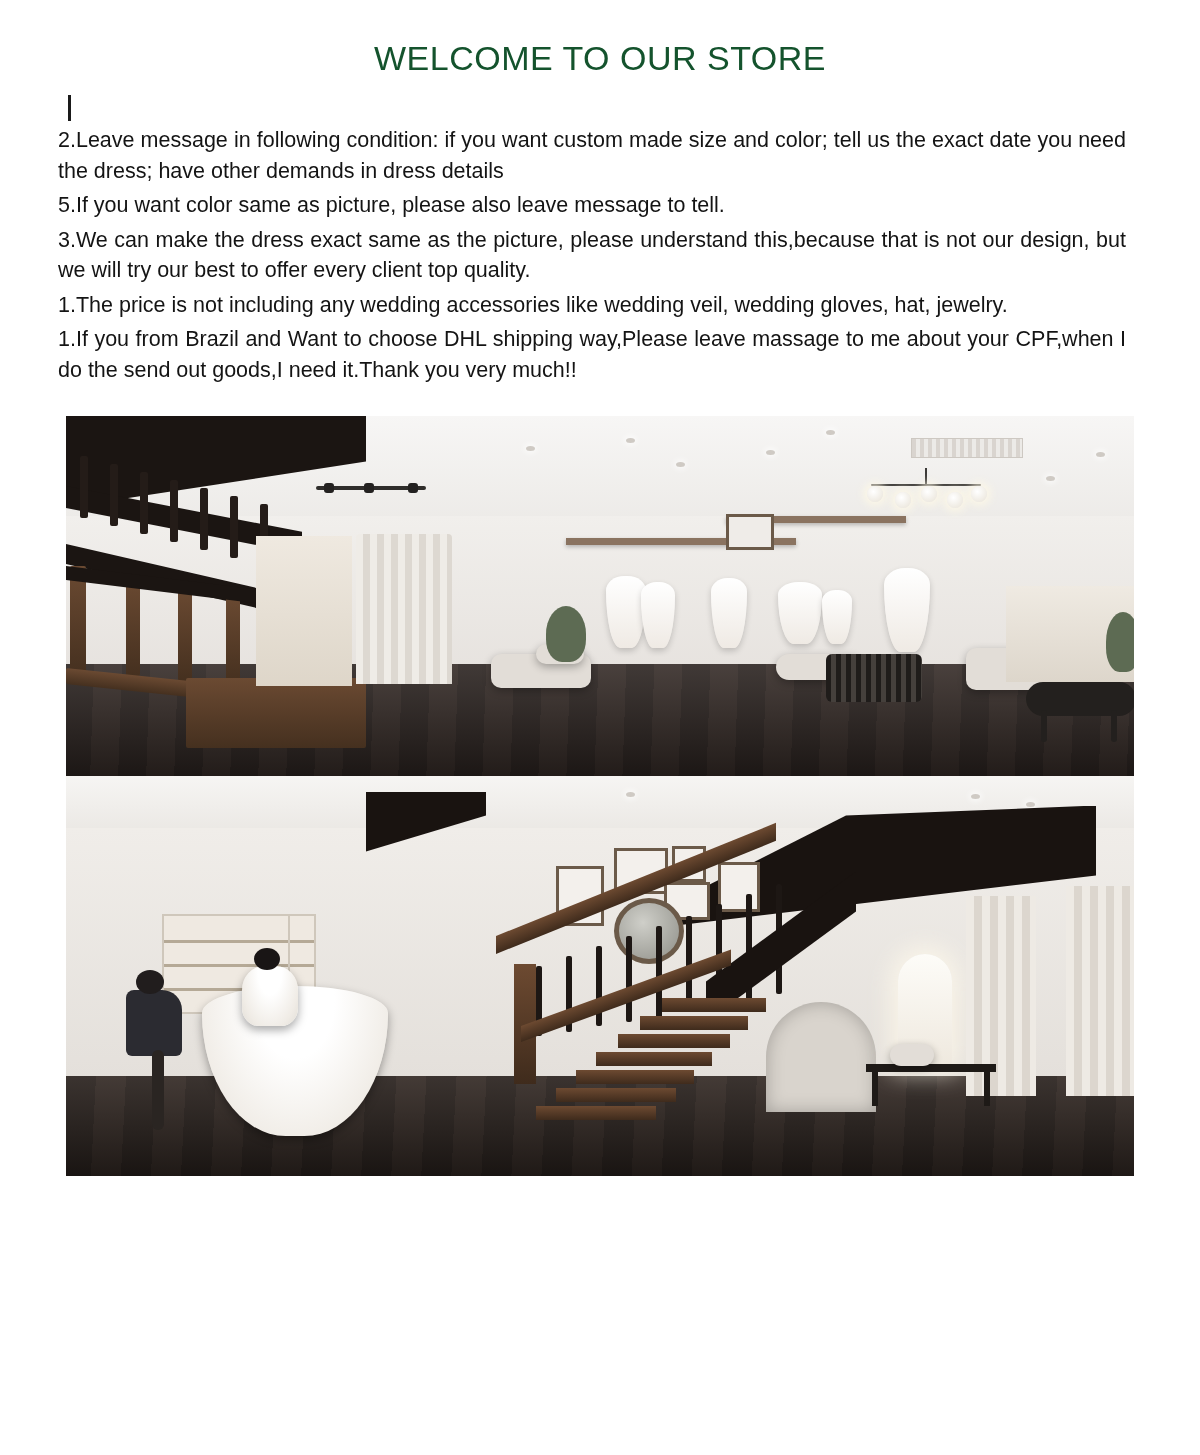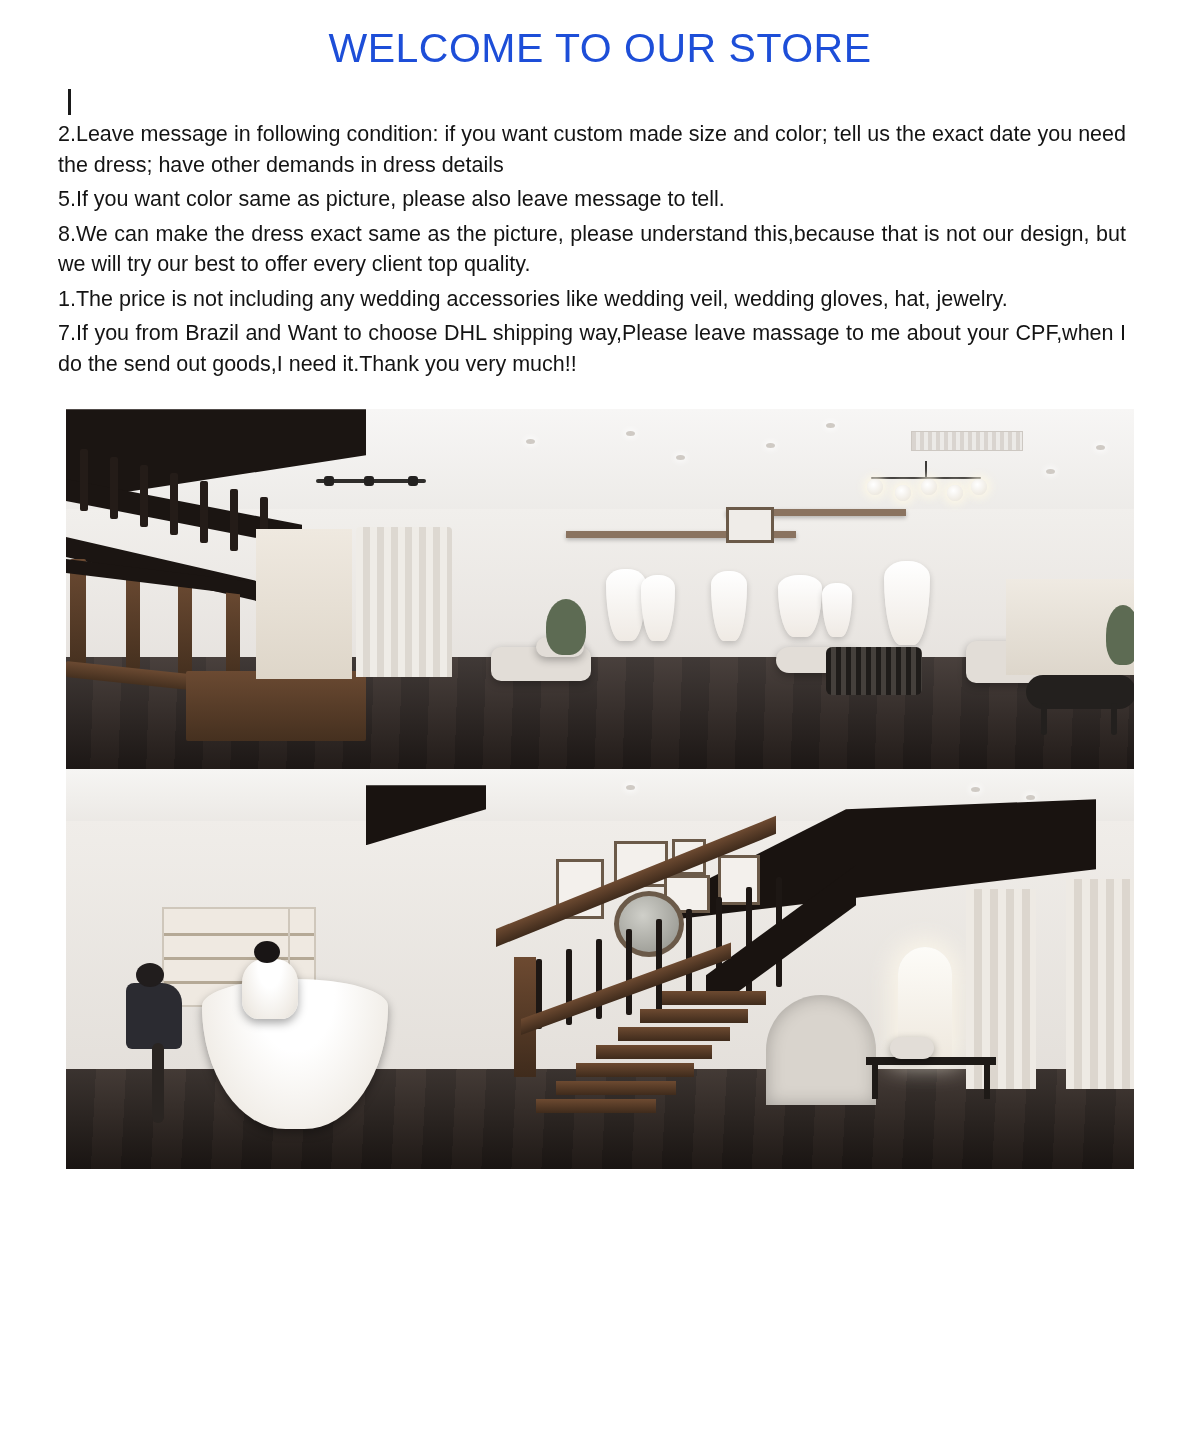--- a/index.html
+++ b/index.html
@@ -15,25 +15,25 @@
     overflow: hidden;
   }
   .page {
     width: 1200px;
     height: 1455px;
     position: relative;
     background: #ffffff;
   }
   .store-title {
     text-align: center;
-    font-size: 41px;
+    font-size: 34px;
     font-weight: 400;
     letter-spacing: 0.5px;
-    color: #1d4ed8;
-    padding-top: 26px;
+    color: #14532d;
+    padding-top: 40px;
     line-height: 1.1;
     font-family: "Liberation Sans", sans-serif;
   }
   .body-block {
     margin: 18px 58px 0 58px;
     width: 1068px;
   }
   .lead {
     font-size: 22px;
     line-height: 1.45;
@@ -223,23 +223,23 @@
   <div class="store-title">WELCOME TO OUR STORE</div>
 
   <div class="body-block">
 
     <div class="lead">
       <span class="caret"></span>
     </div>
 
     <p class="para">2.Leave message in following condition: if you want custom made size and color; tell us the exact date you need the dress; have other demands in dress details</p>
     <p class="para nojust">5.If you want color same as picture, please also leave message to tell.</p>
-    <p class="para">8.We can make the dress exact same as the picture, please understand this,because that is not our design, but we will try our best to offer every client top quality.</p>
+    <p class="para">3.We can make the dress exact same as the picture, please understand this,because that is not our design, but we will try our best to offer every client top quality.</p>
     <p class="para">1.The price is not including any wedding accessories like wedding veil, wedding gloves, hat, jewelry.</p>
-    <p class="para">7.If you from Brazil and Want to choose DHL shipping way,Please leave massage to me about your CPF,when I do the send out goods,I need it.Thank you very much!!</p>
+    <p class="para">1.If you from Brazil and Want to choose DHL shipping way,Please leave massage to me about your CPF,when I do the send out goods,I need it.Thank you very much!!</p>
   </div>
 
   <div class="photo-wrap">
     <div class="photo-stack">
 
       <div class="scene scene-a">
 
         <div class="a-ceiling"></div>
         <div class="a-wall"></div>
         <div class="a-floor"></div>

